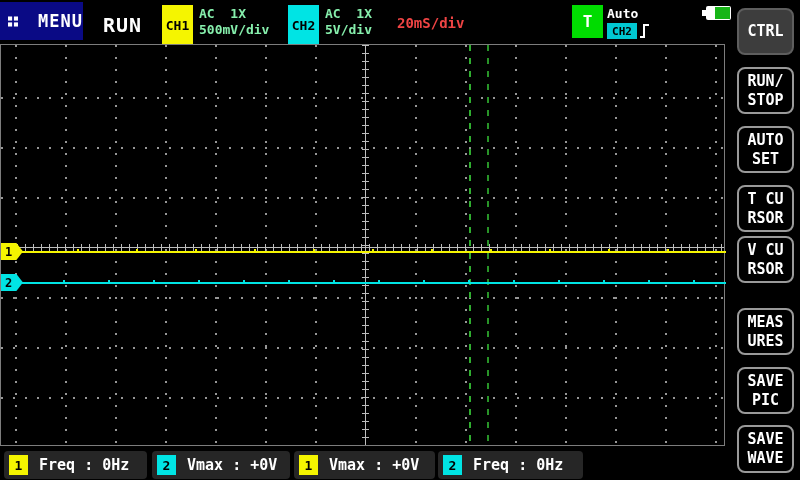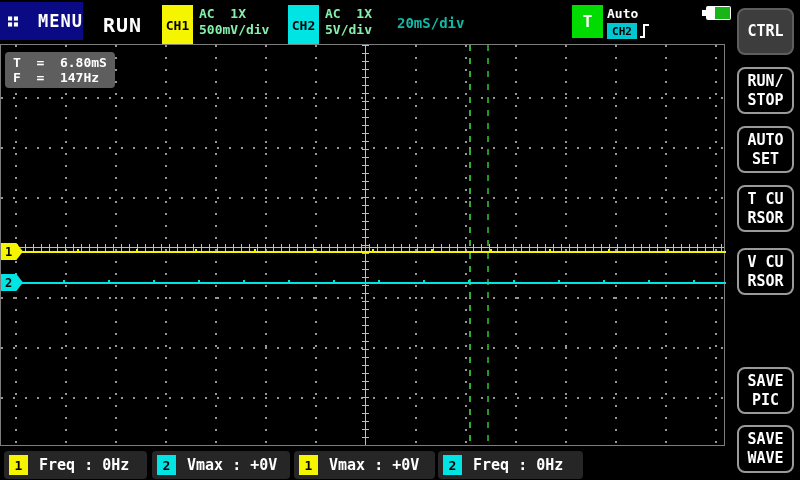--- a/index.html
+++ b/index.html
@@ -13,21 +13,21 @@
     display:flex; align-items:center; gap:20px; padding-left:8px; cursor:pointer; }
   #menu-btn .label { color:#fff; font-weight:bold; font-size:17px; letter-spacing:1px; }
   #run-status { left:103px; top:13px; color:#fff; font-weight:bold; font-size:20px; letter-spacing:1px; }
   .chan-badge { width:31px; height:41px; top:5px; color:#000; font-weight:bold; font-size:13px;
     display:flex; align-items:center; justify-content:center; }
   #ch1-badge { left:162px; background:var(--ch1-yellow); }
   #ch2-badge { left:288px; background:var(--ch2-cyan); }
   .chan-info { top:6px; color:#86efac; font-weight:bold; font-size:13px; line-height:16px; white-space:pre; }
   #ch1-info { left:199px; }
   #ch2-info { left:325px; }
-  #timebase { left:397px; top:15px; color:#14b8a6; font-weight:bold; font-size:14px; }
+  #timebase { left:397px; top:15px; color:#ef4444; font-weight:bold; font-size:14px; }
   #move-btn { left:492px; top:3px; width:42px; height:37px; background:var(--move-blue);
     color:#fff; font-weight:bold; font-size:14px; line-height:17px; text-align:center;
     display:flex; flex-direction:column; justify-content:center; cursor:pointer; }
   #trig-btn { left:572px; top:5px; width:31px; height:33px; background:var(--trig-green);
     color:#fff; font-weight:bold; font-size:16px; display:flex; align-items:center;
     justify-content:center; cursor:pointer; }
   #trig-mode { left:607px; top:6px; color:#fff; font-weight:bold; font-size:13px; }
   #trig-src { left:607px; top:23px; width:30px; height:16px; background:var(--ch2-dark);
     color:#000; font-weight:bold; font-size:11px; display:flex; align-items:center; justify-content:center; }
   #edge-icon { left:639px; top:23px; }
@@ -157,28 +157,28 @@
     <div class="abs trig-line" id="trig-line-b"></div>
 
     <div class="abs noise" id="noise-ch1"></div>
     <div class="abs noise" id="noise-ch2"></div>
     <div class="abs trace" id="trace-ch1"></div>
     <div class="abs trace" id="trace-ch2"></div>
 
     <div class="abs chan-marker" id="marker-ch1">1</div>
     <div class="abs chan-marker" id="marker-ch2">2</div>
 
-    <div class="abs" id="meas-box"><span>T  =  6.80mS</span><br><span>F  =  147Hz</span></div>
   </div>
 
   <div class="abs side-btn" style="top:67px"><span>RUN/</span><span>STOP</span></div>
   <div class="abs side-btn active" style="top:8px"><span>CTRL</span><span></span></div>
   <div class="abs side-btn" style="top:126px"><span>AUTO</span><span>SET</span></div>
   <div class="abs side-btn" style="top:185px"><span>T CU</span><span>RSOR</span></div>
-  <div class="abs side-btn" style="top:248px"><span>V CU</span><span>RSOR</span></div>
+  <div class="abs side-btn" style="top:236px"><span>V CU</span><span>RSOR</span></div>
+  <div class="abs side-btn" style="top:308px"><span>MEAS</span><span>URES</span></div>
   <div class="abs side-btn" style="top:367px"><span>SAVE</span><span>PIC</span></div>
   <div class="abs side-btn" style="top:425px;height:48px"><span>SAVE</span><span>WAVE</span></div>
 
   <div class="abs stat-box" style="left:4px;width:143px">
     <div class="stat-badge y">1</div>
     <div class="stat-text">Freq : 0Hz</div>
   </div>
   <div class="abs stat-box" style="left:152px;width:138px">
     <div class="stat-badge c">2</div>
     <div class="stat-text">Vmax : +0V</div>

